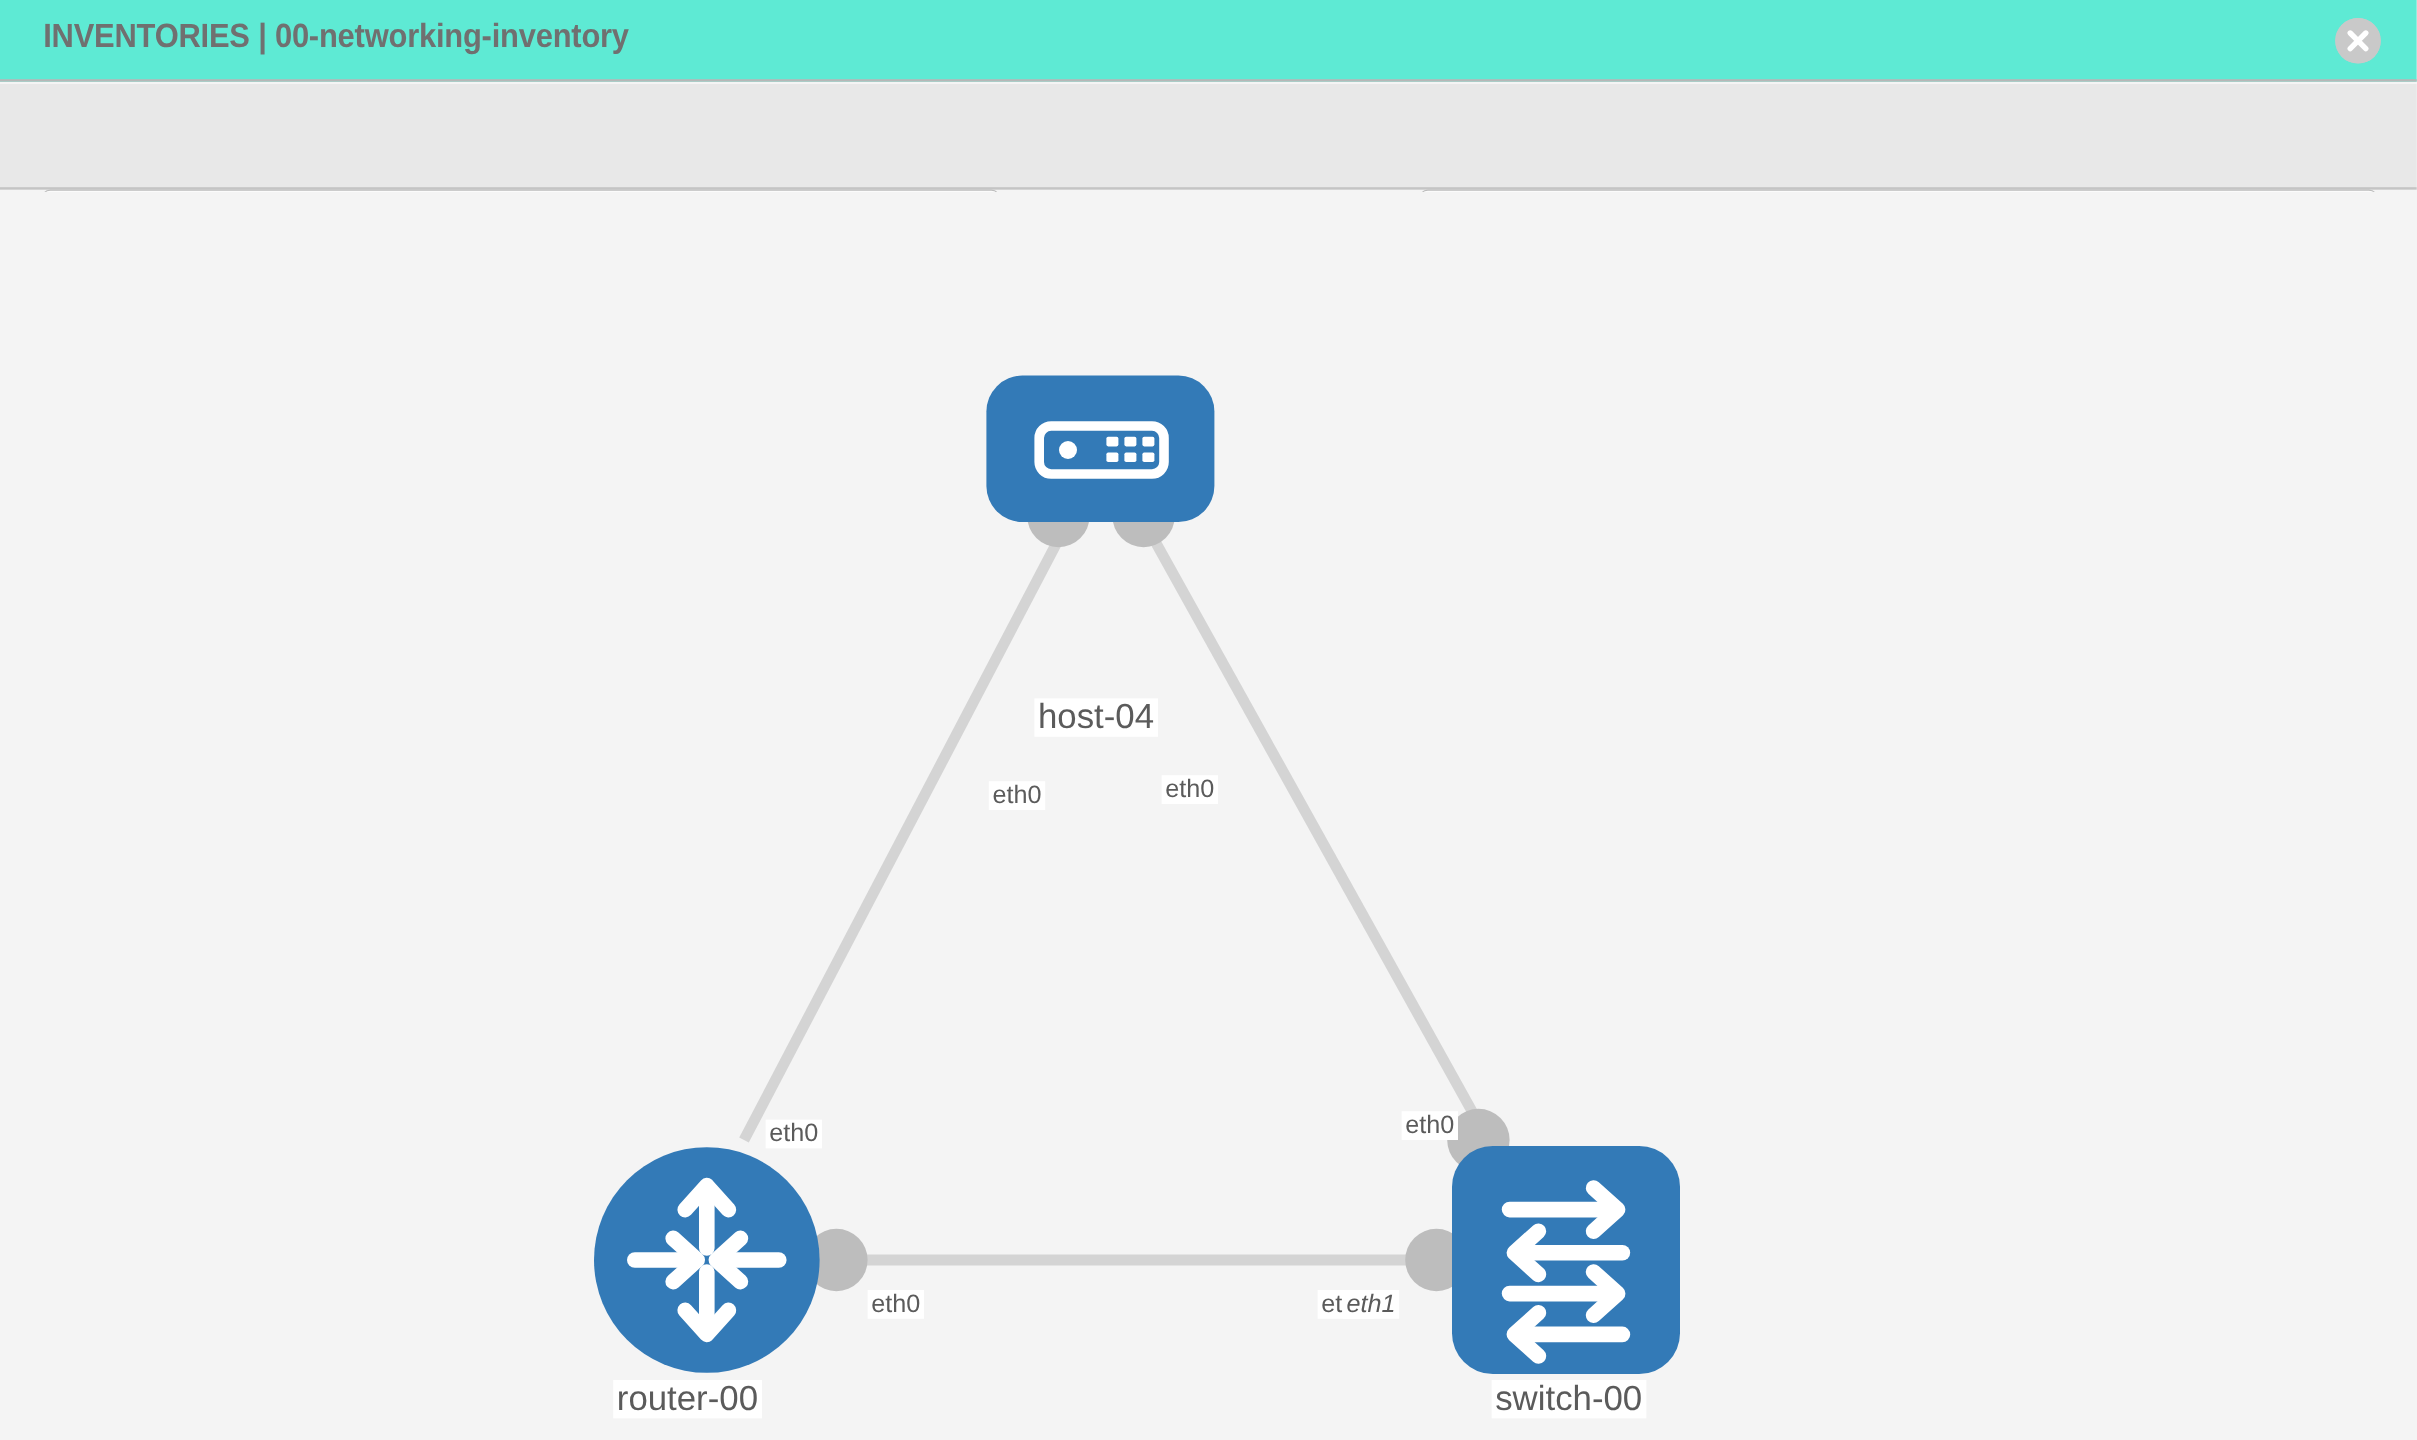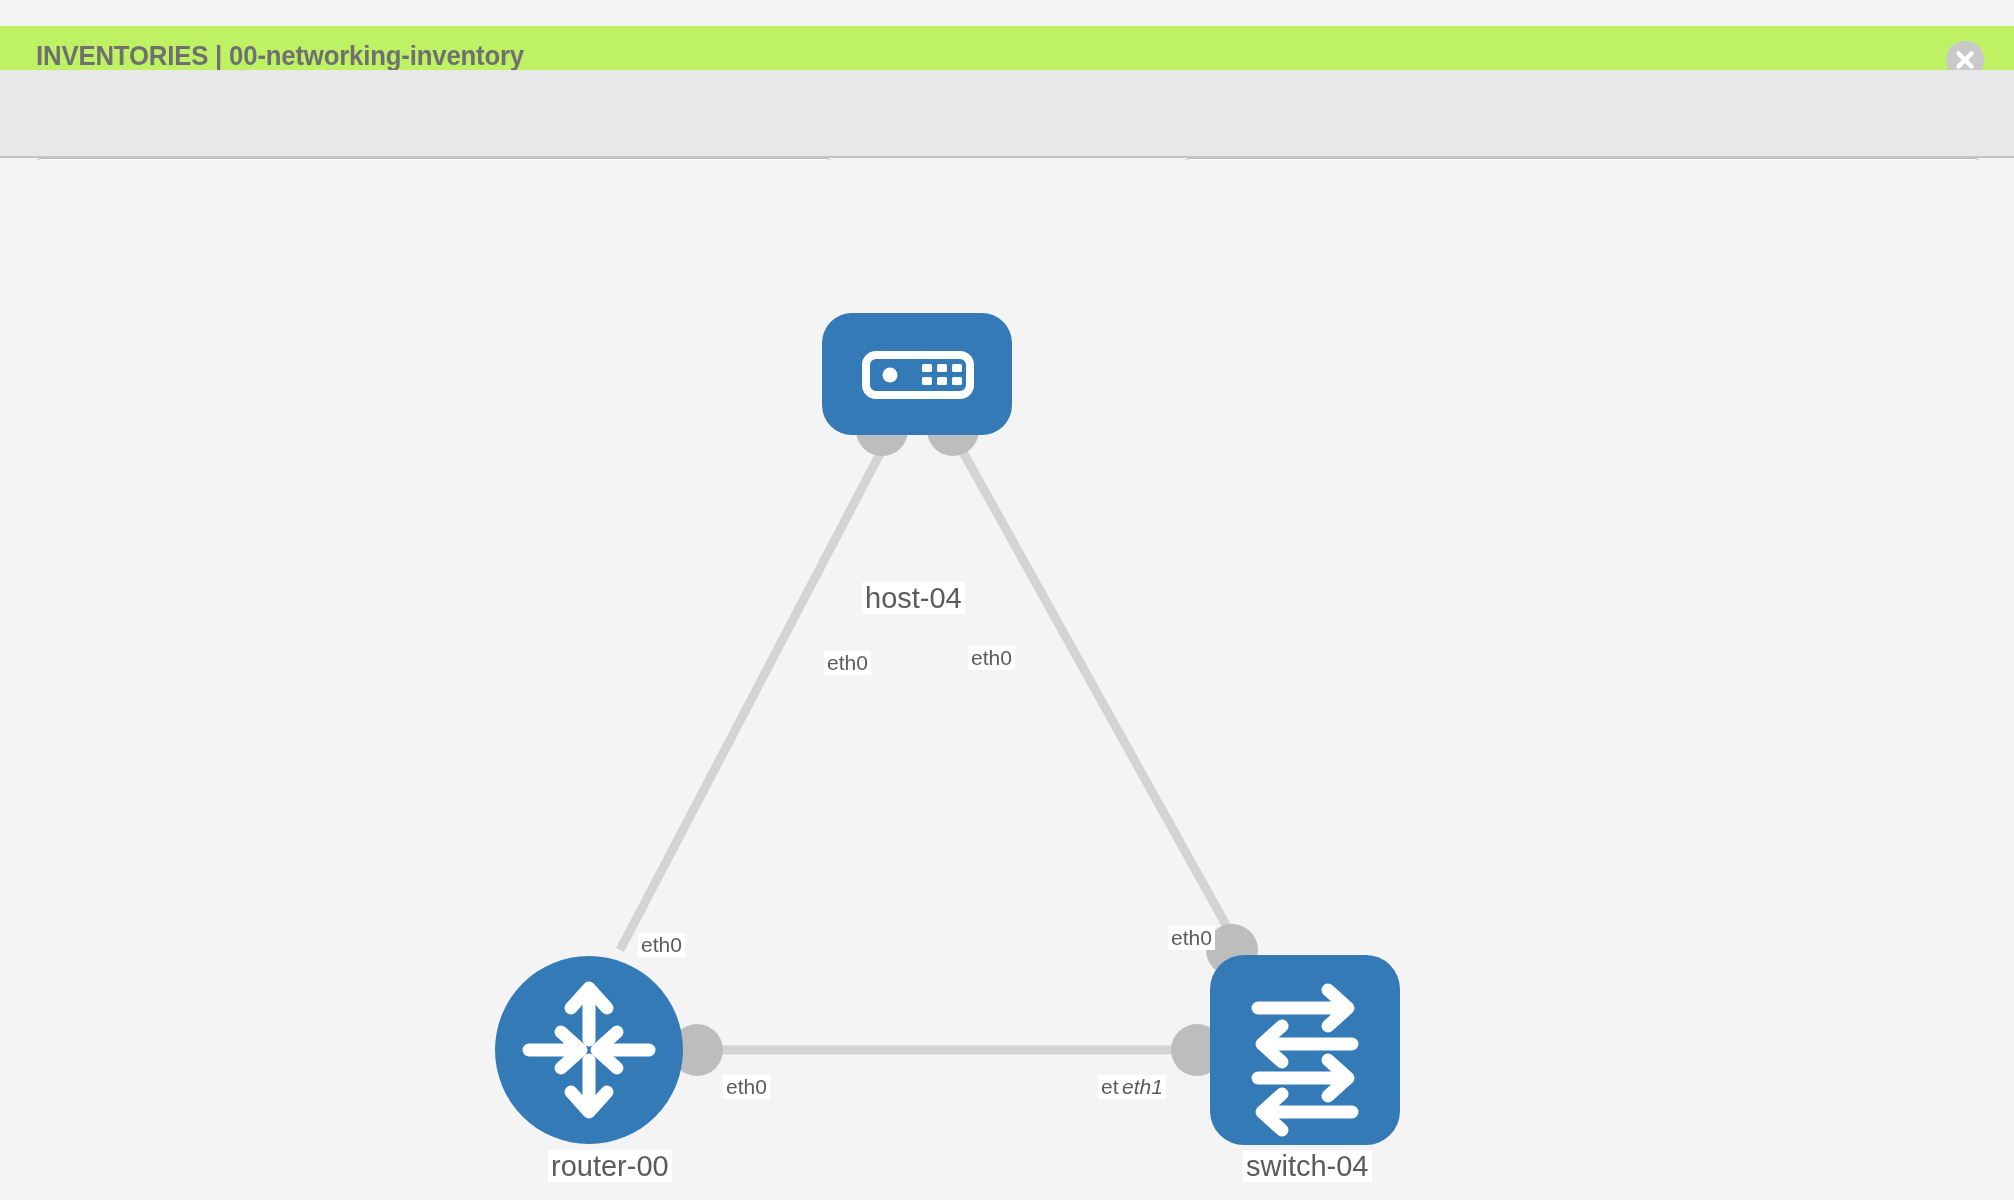--- a/index.html
+++ b/index.html
@@ -7,23 +7,22 @@
     width: 2014px; height: 1200px;
     background: #f4f4f4;
     font-family: "Liberation Sans", sans-serif;
     overflow: hidden;
   }
   #app { position: relative; width: 2014px; height: 1200px; background: #f4f4f4; }
 
   
   .header {
     position: absolute; left: 0; top: 0; width: 2014px; height: 68px;
-    background: #bef264;
+    background: #5eead4;
     border-bottom: 2px solid #b7b7b7;
-    margin-top: 26px;
   }
   .page-title {
     position: absolute; left: 36px; top: 14px;
     font-size: 28px; font-weight: bold; color: #707070;
     letter-spacing: -0.2px; white-space: nowrap;
     font-stretch: condensed;
     transform: scaleX(0.92); transform-origin: left center;
   }
   .close-btn {
     position: absolute; right: 30px; top: 15px;
@@ -206,17 +205,17 @@
     <div class="node-label if-label" style="left:968px; top:438px;">eth0</div>
     <div class="node-label name-label" style="left:862px; top:422px;">host-04</div>
 
     <div class="node-label if-label" style="left:638px; top:725px;">eth0</div>
     <div class="node-label if-label" style="left:1168px; top:718px;">eth0</div>
 
     <div class="node-label if-label" style="left:723px; top:867px;">eth0</div>
     <div class="node-label if-label" style="left:1098px; top:867px;">eth0</div>
     <div class="node-label if-label" style="left:1119px; top:867px;font-style:italic;">eth1</div>
 
-    <div class="node-label name-label" style="left:548px; top:990px;text-align:right;">router-00</div>
-    <div class="node-label name-label" style="left:1243px; top:990px;">switch-04</div>
+    <div class="node-label name-label" style="left:511px; top:990px;text-align:right;">router-00</div>
+    <div class="node-label name-label" style="left:1243px; top:990px;">switch-00</div>
 
   </div>
 </div>
 
 </body></html>

